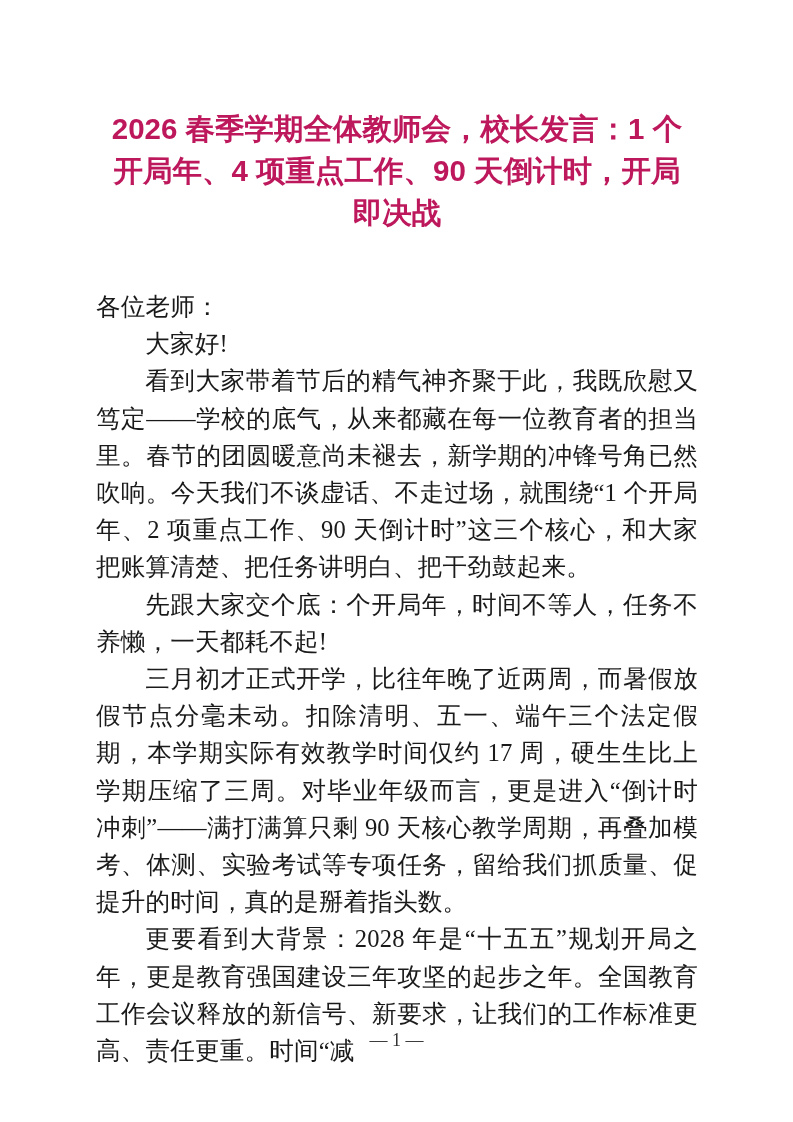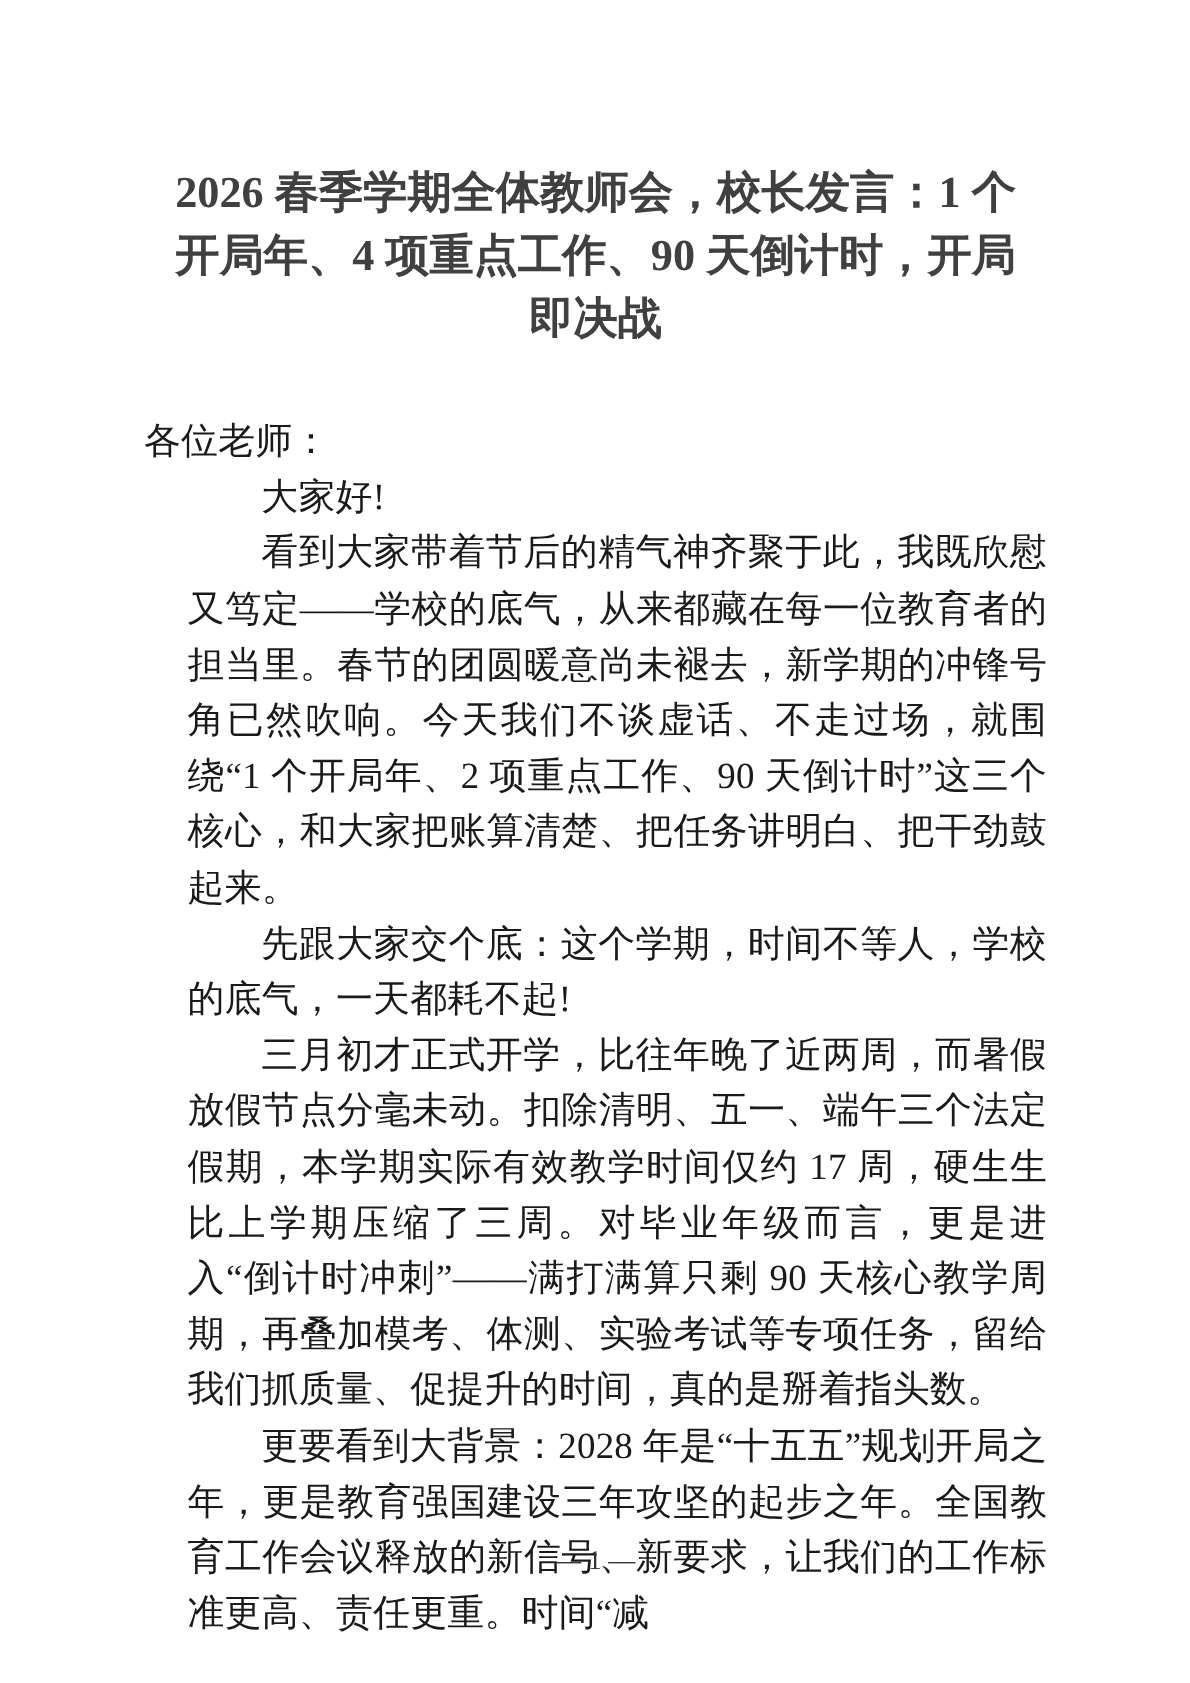--- a/index.html
+++ b/index.html
@@ -17,56 +17,55 @@
     box-sizing: border-box;
   }
 
   
   .doc-title {
     position: absolute;
     left: 108px;
     top: 108px;
     width: 578px;
     margin: 0;
-    font-family: Liberation Serif, serif;
+    font-family: Liberation Sans, sans-serif;
     font-weight: 700;
     font-size: 29.5px;
     line-height: 42px;
     letter-spacing: 0px;
-    color: #404040;
+    color: #be185d;
     text-align: center;
     word-break: break-all;
     -webkit-font-smoothing: none;
   }
 
   
   .body-block {
     position: absolute;
     left: 96px;
-    top: 276px;
+    top: 288px;
     width: 602px;
   }
 
   .para {
     margin: 0;
     font-family: "Liberation Serif", "DejaVu Serif", serif;
     font-size: 24.6px;
     line-height: 37.2px;
     color: #1a1a1a;
     text-align: justify;
     text-align-last: left;
     text-justify: inter-character;
     word-break: break-all;
     letter-spacing: 0.15px;
     -webkit-font-smoothing: none;
   }
 
   .para.indent {
     text-indent: 2em;
-    margin-left: 29px;
   }
 
   
   .page-footer {
     position: absolute;
     left: 0;
     top: 1030px;
     width: 793px;
     text-align: center;
     font-family: "Liberation Serif", "DejaVu Serif", serif;
@@ -83,21 +82,21 @@
   <h1 class="doc-title">2026 春季学期全体教师会，校长发言：1 个开局年、4 项重点工作、90 天倒计时，开局即决战</h1>
 
   <div class="body-block">
 
     <p class="para">各位老师：</p>
 
     <p class="para indent">大家好!</p>
 
     <p class="para indent">看到大家带着节后的精气神齐聚于此，我既欣慰又笃定——学校的底气，从来都藏在每一位教育者的担当里。春节的团圆暖意尚未褪去，新学期的冲锋号角已然吹响。今天我们不谈虚话、不走过场，就围绕“1 个开局年、2 项重点工作、90 天倒计时”这三个核心，和大家把账算清楚、把任务讲明白、把干劲鼓起来。</p>
 
-    <p class="para indent">先跟大家交个底：这个学期，时间不等人，学校的底气，一天都耗不起!</p>
+    <p class="para indent">先跟大家交个底：个开局年，时间不等人，任务不养懒，一天都耗不起!</p>
 
     <p class="para indent">三月初才正式开学，比往年晚了近两周，而暑假放假节点分毫未动。扣除清明、五一、端午三个法定假期，本学期实际有效教学时间仅约 17 周，硬生生比上学期压缩了三周。对毕业年级而言，更是进入“倒计时冲刺”——满打满算只剩 90 天核心教学周期，再叠加模考、体测、实验考试等专项任务，留给我们抓质量、促提升的时间，真的是掰着指头数。</p>
 
     <p class="para indent">更要看到大背景：2028 年是“十五五”规划开局之年，更是教育强国建设三年攻坚的起步之年。全国教育工作会议释放的新信号、新要求，让我们的工作标准更高、责任更重。时间“减</p>
 
   </div>
 
   <div class="page-footer">— 1 —</div>
 
 </div>

